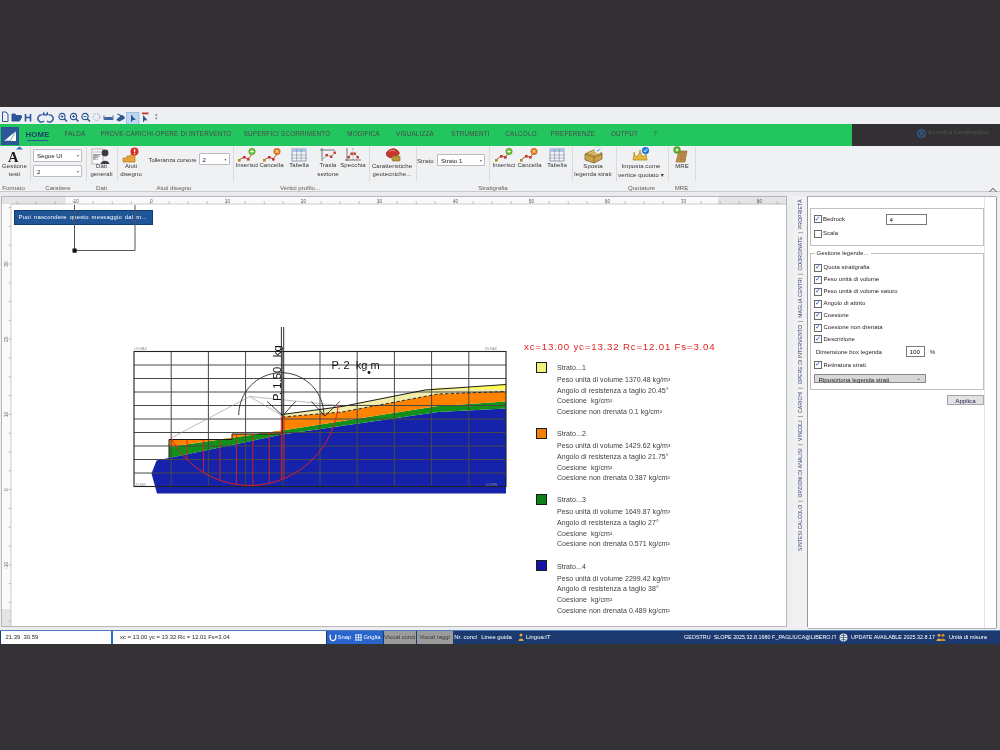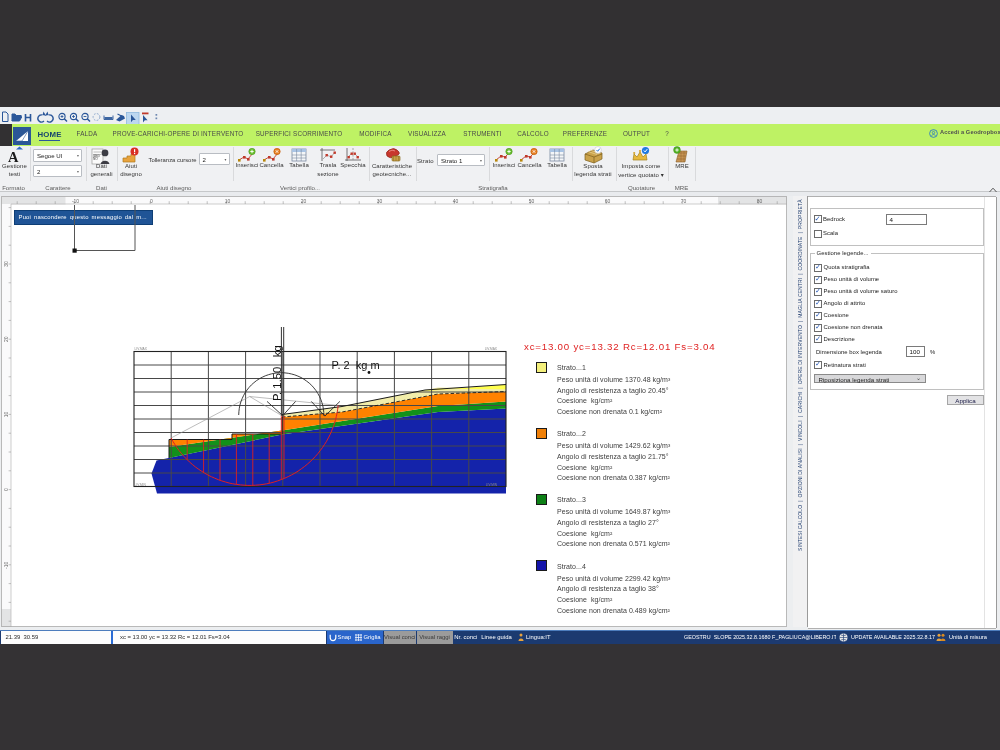--- a/index.html
+++ b/index.html
@@ -1,18 +1,18 @@
 <!DOCTYPE html>
 <html><head>
 <meta charset="utf-8">
 <style>
   html,body{margin:0;padding:0;}
   body{width:1000px;height:750px;background:#323032;font-family:"Liberation Sans",sans-serif;position:relative;overflow:hidden;}
   #qtoolbar{position:absolute;left:0;top:107px;width:1000px;height:17px;background:#edeff2;}
-  #menurow{position:absolute;left:12px;top:124px;width:988px;height:22px;background:#bef264;}
+  #menurow{position:absolute;left:0;top:124px;width:852px;height:22px;background:#22c55e;}
   .mtab{position:absolute;top:5.5px;font-size:6.3px;color:#4a4a4a;letter-spacing:0.2px;white-space:nowrap;transform:translateX(-50%);}
   #ribbon{position:absolute;left:0;top:146px;width:1000px;height:45px;background:#f0f1f3;}
   .rsep{position:absolute;top:1px;height:34px;width:1px;background:#d9dadc;}
   .rlabel{position:absolute;top:37.5px;font-size:6.1px;color:#5c5c5c;white-space:nowrap;transform:translateX(-50%);}
   .ritem{position:absolute;font-size:6.0px;color:#333;white-space:nowrap;transform:translateX(-50%);letter-spacing:0.1px;}
   .rsel{position:absolute;background:#fff;border:1px solid #b9bdc3;border-radius:1px;font-size:6.1px;color:#222;line-height:11px;padding-left:3px;box-sizing:border-box;}
   .rsel .arr{position:absolute;right:2px;top:1px;color:#666;font-size:3.8px;}
   #ribline{position:absolute;left:0;top:191px;width:1000px;height:1px;background:#c6c8ca;}
   #substrip{position:absolute;left:0;top:192px;width:1000px;height:4px;background:#e9ebee;}
   #workbg{position:absolute;left:0;top:196px;width:1000px;height:434px;background:#eceef0;}

